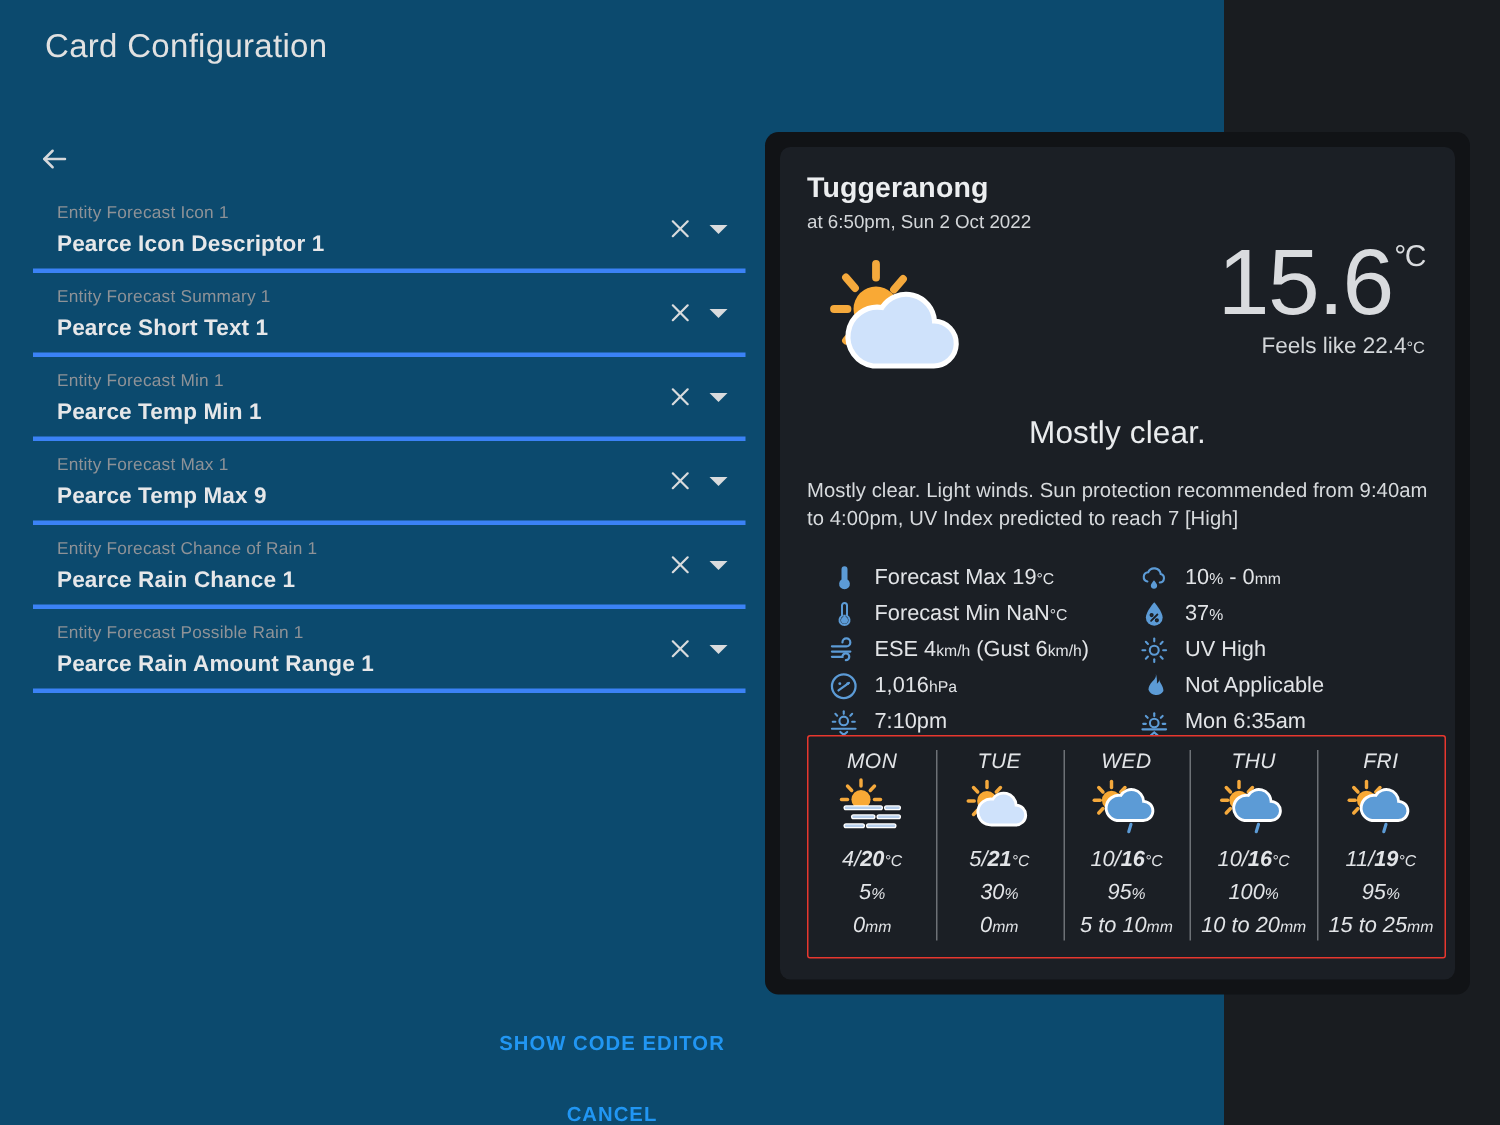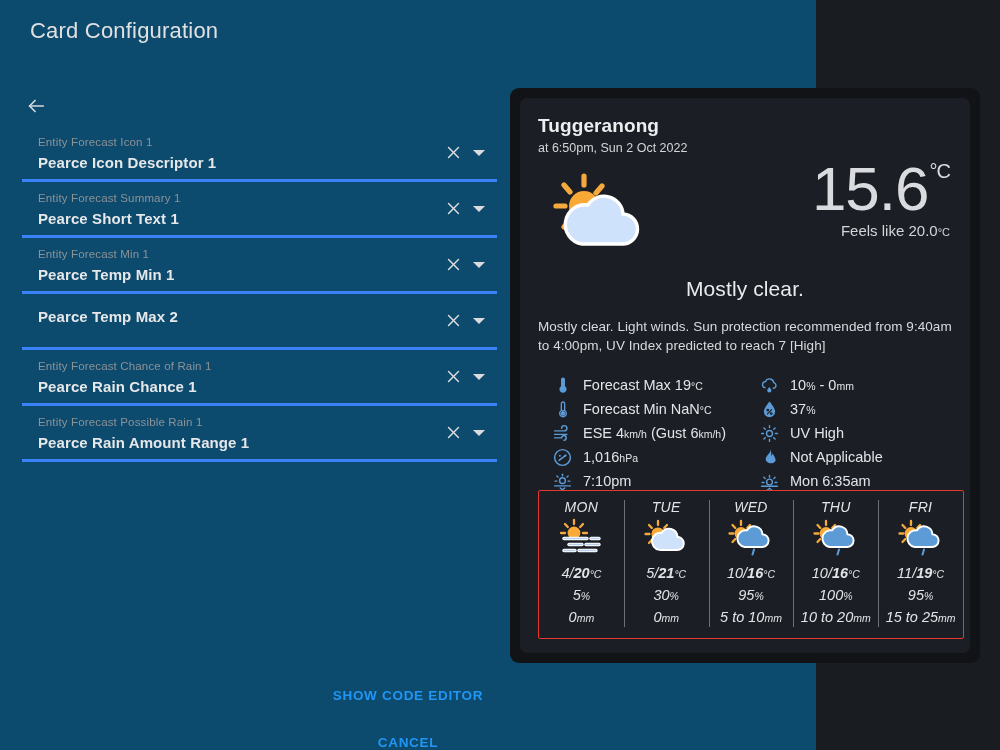--- a/index.html
+++ b/index.html
@@ -323,21 +323,22 @@
             <span class="icon-btn">
               <svg width="17" height="17" viewBox="0 0 24 24" fill="none" stroke="currentColor" stroke-width="2.1" stroke-linecap="round">
                 <line x1="5" y1="5" x2="19" y2="19"></line>
                 <line x1="19" y1="5" x2="5" y2="19"></line>
               </svg>
             </span>
             <span class="caret"></span>
           </div>
         </div>
         <div class="field">
-          <div class="field-value">Pearce Temp Max 2</div>
+          <div class="field-label">Entity Forecast Max 1</div>
+          <div class="field-value">Pearce Temp Max 9</div>
           <div class="field-actions">
             <span class="icon-btn">
               <svg width="17" height="17" viewBox="0 0 24 24" fill="none" stroke="currentColor" stroke-width="2.1" stroke-linecap="round">
                 <line x1="5" y1="5" x2="19" y2="19"></line>
                 <line x1="19" y1="5" x2="5" y2="19"></line>
               </svg>
             </span>
             <span class="caret"></span>
           </div>
         </div>
@@ -385,21 +386,21 @@
               <line x1="8" y1="36" x2="17" y2="36"></line>
               <line x1="16" y1="57" x2="22" y2="50"></line>
               <line x1="54" y1="16" x2="48" y2="23"></line>
             </g>
             <circle cx="36" cy="36" r="15" fill="#f9a935"></circle>
             <path d="M34 74 h40 a15 15 0 0 0 1 -30 a19 19 0 0 0 -35 -9 a14 14 0 0 0 -6 39 z" fill="#cfe2fb" stroke="#ffffff" stroke-width="3.4"></path>
           </svg>
         </div>
         <div class="temp-block">
           <div class="temp-main"><span>15.6</span><span class="temp-unit">°C</span></div>
-          <div class="feels-like"><span>Feels like 20.0</span><span class="u">°C</span></div>
+          <div class="feels-like"><span>Feels like 22.4</span><span class="u">°C</span></div>
         </div>
       </div>
 
       <div class="summary-head">Mostly clear.</div>
       <div class="summary-text">Mostly clear. Light winds. Sun protection recommended from 9:40am to 4:00pm, UV Index predicted to reach 7 [High]</div>
 
       <div class="details">
         <div class="details-col" id="details-left">
             <div class="d-row">
               <span class="d-ico">

